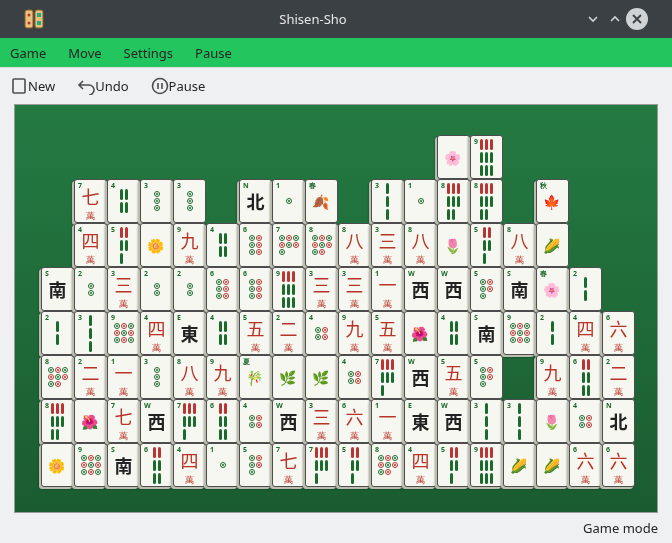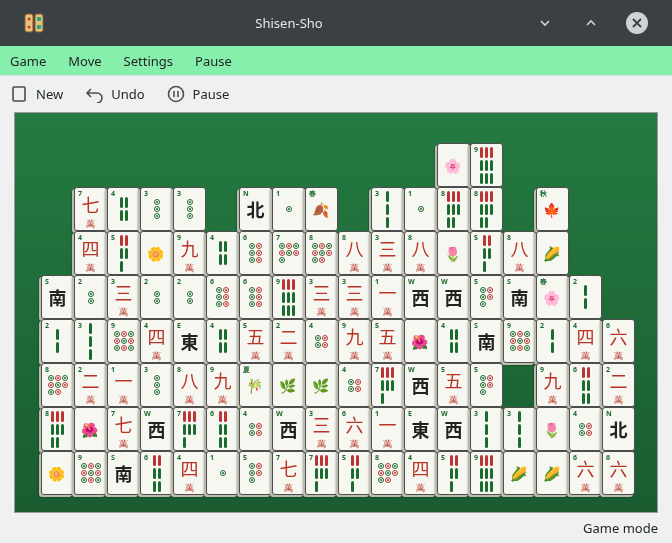--- a/index.html
+++ b/index.html
@@ -13,27 +13,27 @@
     color: #232627;
   }
   .window {
     width: 672px;
     height: 543px;
     background: #eff0f1;
     display: flex;
     flex-direction: column;
   }
   .titlebar {
-    height: 46px;
+    height: 38px;
     background: #3b4045;
     color: #e6e7e8;
     display: flex;
     align-items: center;
     padding: 0 24px;
-    gap: 24px;
+    gap: 0;
   }
   .app-icon {
     width: 20px; height: 20px;
     display: flex;
   }
   .app-icon svg { width: 20px; height: 20px; }
   .title {
     flex: 1;
     text-align: center;
     font-size: 13px;
@@ -46,34 +46,34 @@
     cursor: pointer;
   }
   .win-btn.close { background: #cfd3d6; color: #3b4045; }
   .win-btn svg { width: 14px; height: 14px; }
   .menubar {
     height: 30px;
     display: flex;
     align-items: center;
     padding: 0 10px;
     gap: 22px;
-    background: #86efac;
+    background: #22c55e;
     border-bottom: 1px solid #dcdcdc;
   }
   .menubar span { cursor: default; }
   .toolbar {
     height: 36px;
     display: flex;
     align-items: center;
     padding: 0 10px;
     gap: 22px;
     background: #eff0f1;
   }
   .tool-btn {
-    display: flex; align-items: center; gap: 8px;
+    display: flex; align-items: center; 
     cursor: pointer;
   }
   .tool-btn .icon {
     width: 18px; height: 18px;
     display: flex; align-items: center; justify-content: center;
   }
   .tool-btn .icon svg { width: 18px; height: 18px; stroke: #4d4d4d; fill: none; stroke-width: 1.6; }
   .board-wrap {
     flex: 1;
     padding: 0 14px;

